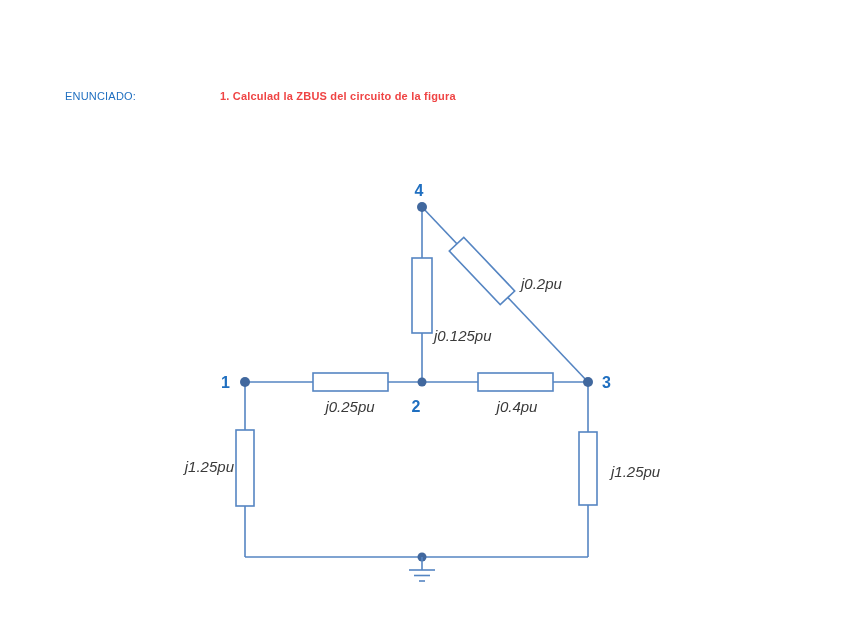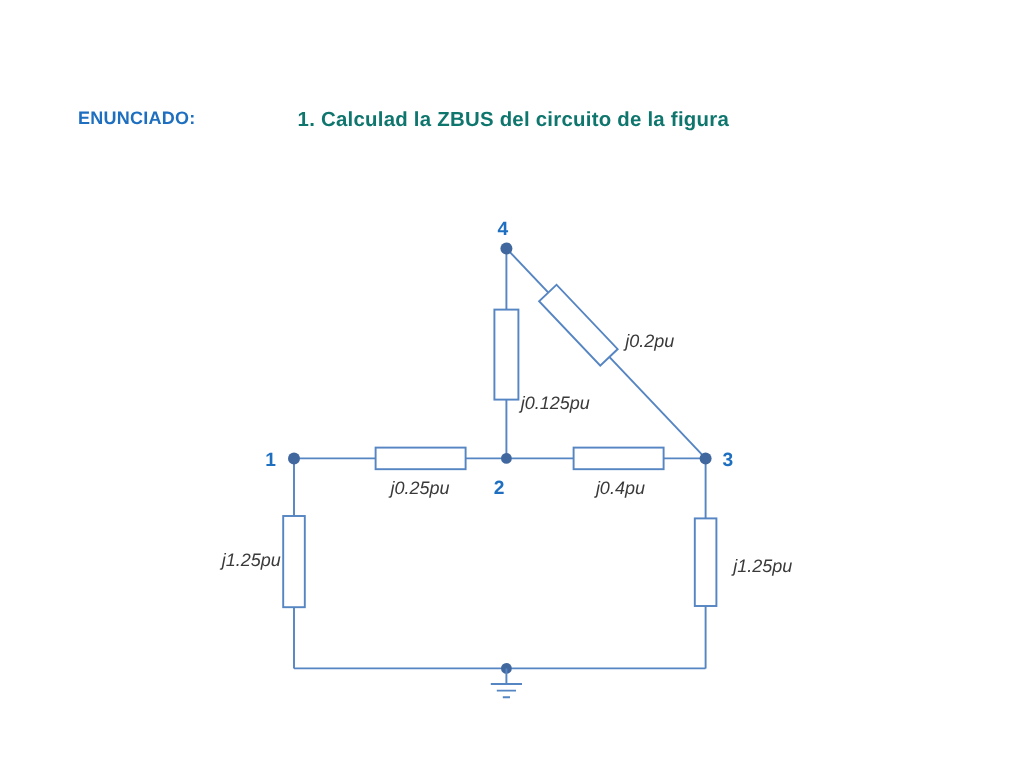--- a/index.html
+++ b/index.html
@@ -6,28 +6,27 @@
   body {
     width: 848px; height: 636px;
     background: #ffffff;
     font-family: "Liberation Sans", sans-serif;
     position: relative; overflow: hidden;
   }
   .page { position: relative; width: 848px; height: 636px; background: #fff; }
 
   .header-label {
     position: absolute; left: 65px; top: 90px;
-    color: #1F6FC0; font-weight: bold; font-size: 15px;
+    color: #1F6FC0; font-weight: normal; font-size: 11px;
     letter-spacing: 0.2px;
   }
   .header-title {
     position: absolute; left: 220px; top: 90px;
-    color: #0f766e; font-weight: bold; font-size: 17px;
+    color: #ef4444; font-weight: bold; font-size: 11px;
     letter-spacing: 0.2px;
-    margin-left: 28px;
   }
 
   svg.circuit { position: absolute; left: 0; top: 0; }
 
   .wire  { stroke: #5585C2; stroke-width: 1.6; fill: none; }
   .res   { fill: #ffffff; stroke: #5585C2; stroke-width: 1.6; }
   .dot   { fill: #41689E; stroke: none; }
   .gnd   { stroke: #5585C2; stroke-width: 1.6; fill: none; }
 
   .node-label {

